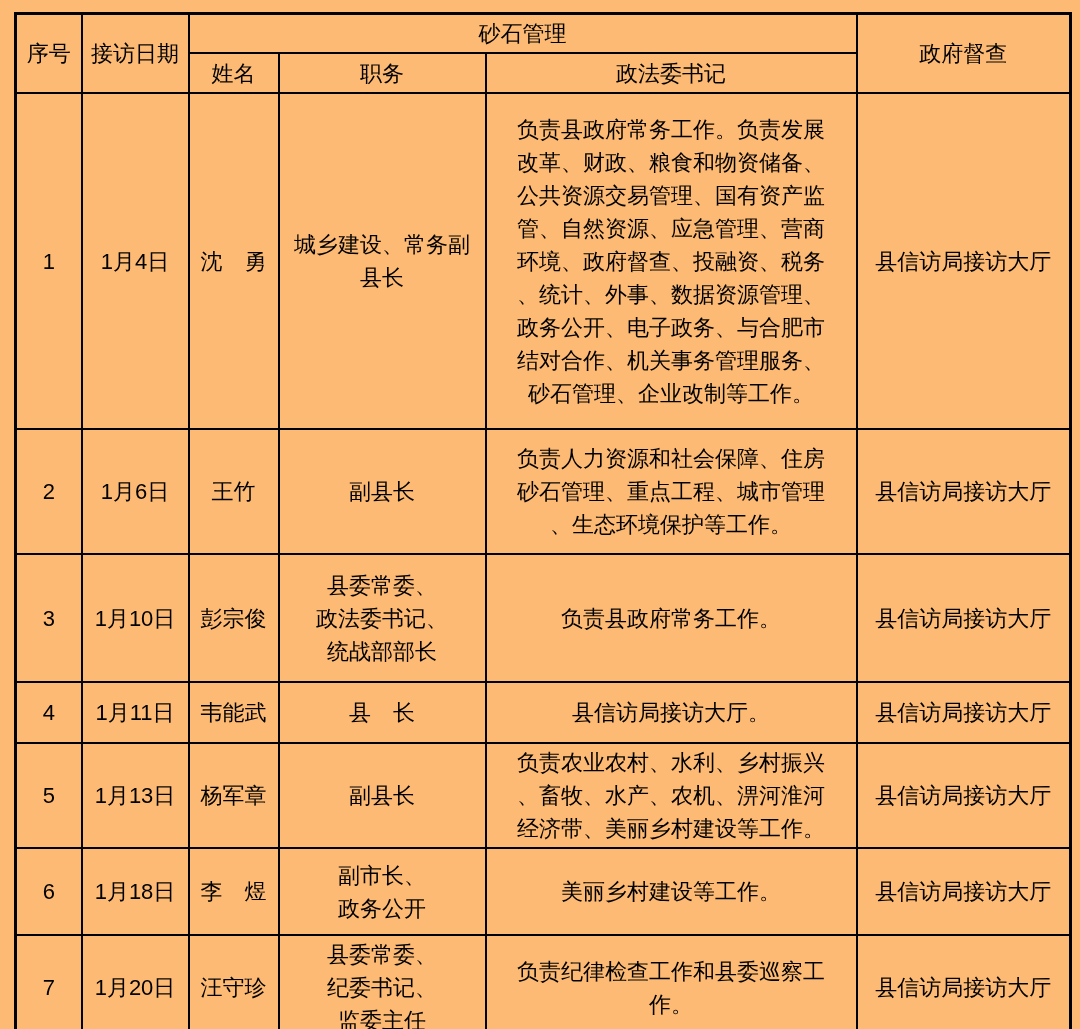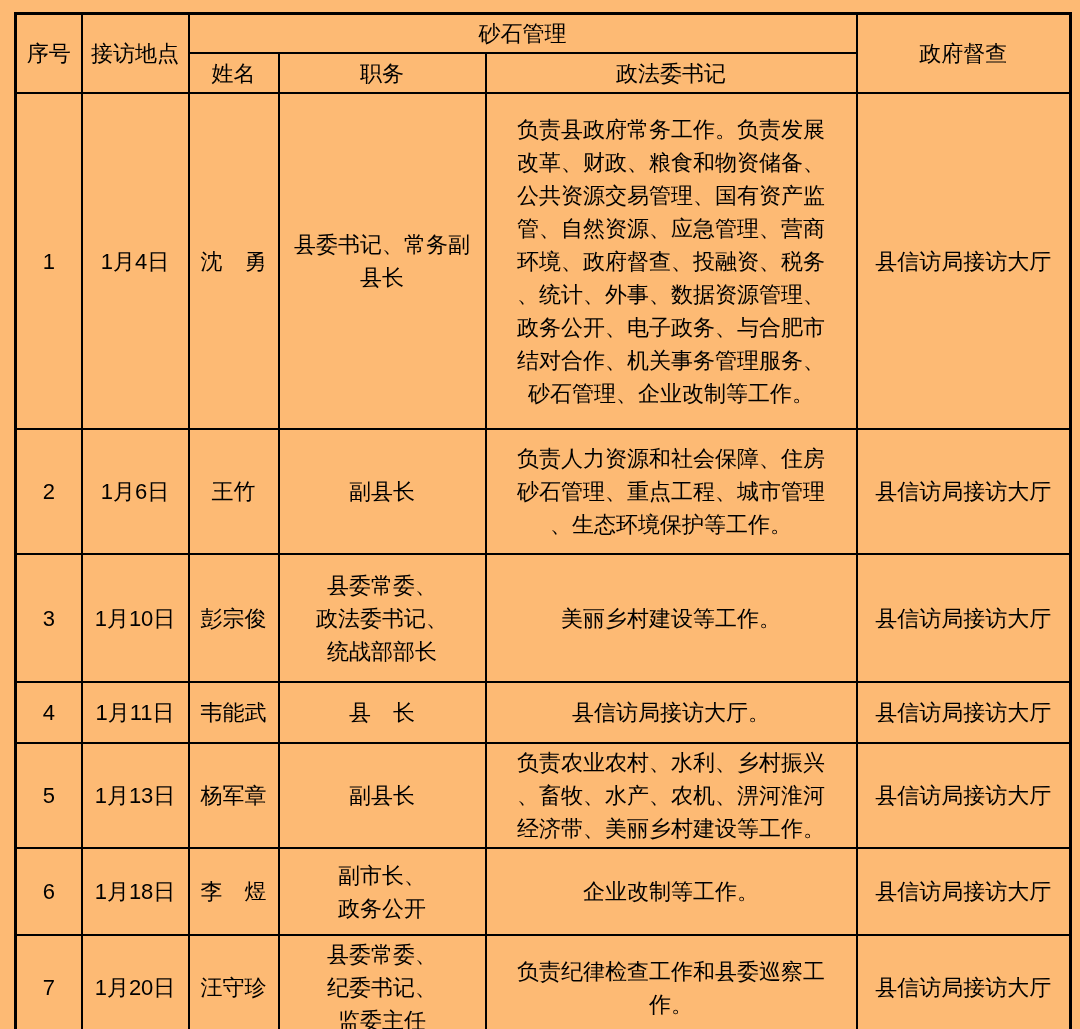--- a/index.html
+++ b/index.html
@@ -55,36 +55,36 @@
       <col style="width:66px">
       <col style="width:107px">
       <col style="width:90px">
       <col style="width:207px">
       <col style="width:371px">
       <col style="width:214px">
     </colgroup>
     <thead>
       <tr style="height:36px">
         <th rowspan="2">序号</th>
-        <th rowspan="2">接访地点</th>
+        <th rowspan="2">接访日期</th>
         <th colspan="3">砂石管理</th>
         <th rowspan="2">政府督查</th>
       </tr>
       <tr style="height:40px">
         <th>姓名</th>
         <th>职务</th>
         <th>政法委书记</th>
       </tr>
     </thead>
     <tbody>
       <tr style="height:336px">
         <td>1</td>
         <td>1月4日</td>
         <td>沈　勇</td>
-        <td>县委书记、常务副
+        <td>城乡建设、常务副
 县长</td>
         <td class="duty">负责县政府常务工作。负责发展
 改革、财政、粮食和物资储备、
 公共资源交易管理、国有资产监
 管、自然资源、应急管理、营商
 环境、政府督查、投融资、税务
 、统计、外事、数据资源管理、
 政务公开、电子政务、与合肥市
 结对合作、机关事务管理服务、
 砂石管理、企业改制等工作。</td>
@@ -100,21 +100,21 @@
 、生态环境保护等工作。</td>
         <td>县信访局接访大厅</td>
       </tr>
       <tr style="height:128px">
         <td>3</td>
         <td>1月10日</td>
         <td>彭宗俊</td>
         <td>县委常委、
 政法委书记、
 统战部部长</td>
-        <td class="duty">美丽乡村建设等工作。</td>
+        <td class="duty">负责县政府常务工作。</td>
         <td>县信访局接访大厅</td>
       </tr>
       <tr style="height:61px">
         <td>4</td>
         <td>1月11日</td>
         <td>韦能武</td>
         <td>县　长</td>
         <td class="duty">县信访局接访大厅。</td>
         <td>县信访局接访大厅</td>
       </tr>
@@ -127,21 +127,21 @@
 、畜牧、水产、农机、淠河淮河
 经济带、美丽乡村建设等工作。</td>
         <td>县信访局接访大厅</td>
       </tr>
       <tr style="height:87px">
         <td>6</td>
         <td>1月18日</td>
         <td>李　煜</td>
         <td>副市长、
 政务公开</td>
-        <td class="duty">企业改制等工作。</td>
+        <td class="duty">美丽乡村建设等工作。</td>
         <td>县信访局接访大厅</td>
       </tr>
       <tr style="height:95px">
         <td>7</td>
         <td>1月20日</td>
         <td>汪守珍</td>
         <td>县委常委、
 纪委书记、
 监委主任</td>
         <td class="duty">负责纪律检查工作和县委巡察工

